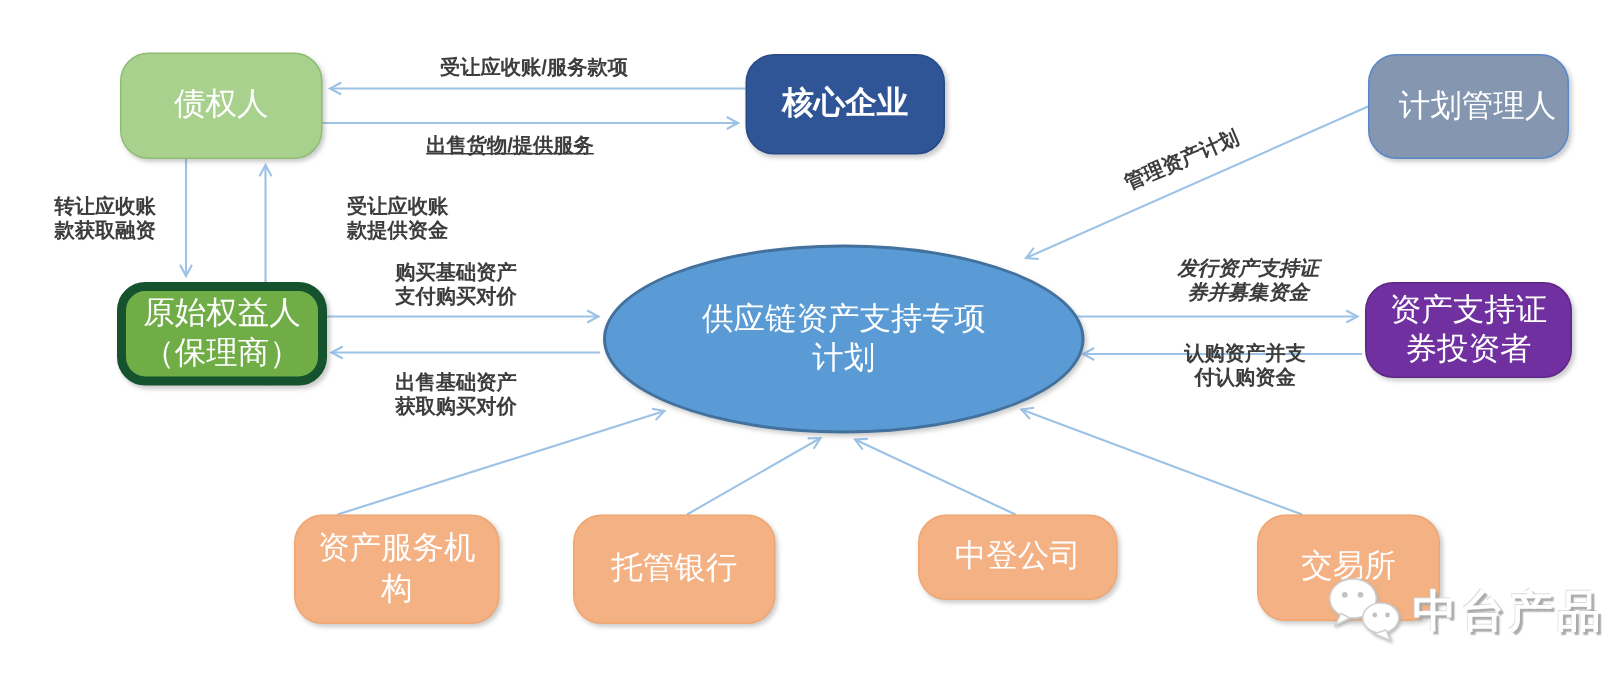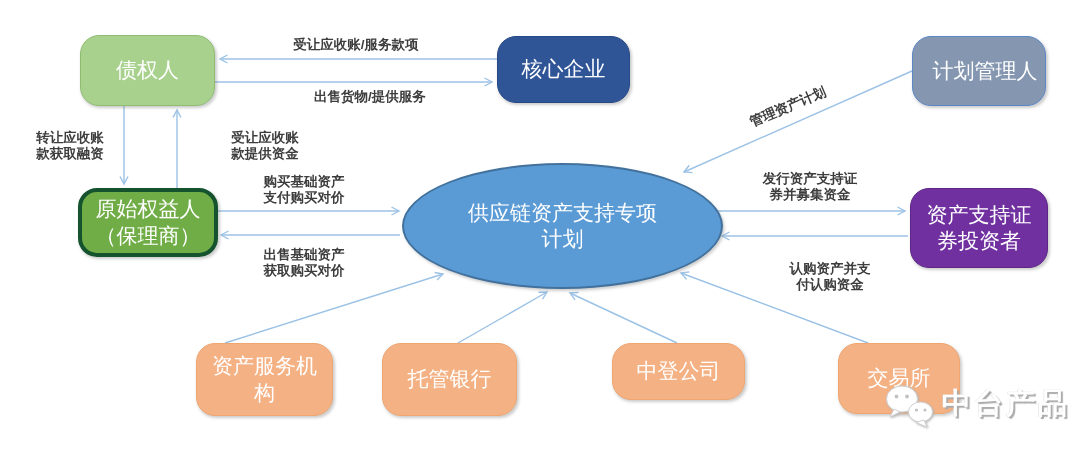--- a/index.html
+++ b/index.html
@@ -13,47 +13,47 @@
   .connectors{position:absolute;left:0;top:0;z-index:1;}
   .node{
     position:absolute;z-index:2;
     display:flex;align-items:center;justify-content:center;
     color:#ffffff;text-align:center;white-space:pre-line;
     border-radius:19px;font-size:21px;line-height:1.25;font-weight:500;
     box-shadow:1.5px 2px 3px rgba(110,110,110,.35);
     box-sizing:border-box;
   }
   .node-creditor{left:80px;top:35px;width:135px;height:71px;background:#A9D18E;border:1px solid #8ebd72;}
-  .node-core{left:497px;top:36px;width:133px;height:67px;background:#2F5597;border:1px solid #264a85;}
+  .node-core{left:497px;top:36px;width:133px;height:67px;background:#2F5597;border:1px solid #264a85;font-weight:bold;}
   .node-plan-manager{left:912px;top:36px;width:134px;height:70px;background:#8496B0;border:1.5px solid #5b87c7;padding-left:12px;}
-  .node-original{left:78px;top:188px;width:140px;height:69px;background:#70AD47;border:4px solid #14532d;}
+  .node-original{left:78px;top:188px;width:140px;height:69px;background:#70AD47;border:6px solid #14532d;}
   .node-spv{left:402px;top:163px;width:321px;height:126px;background:#5B9BD5;border:2px solid #41719C;border-radius:50%;text-align:center;}
-  .node-investors{left:910px;top:188px;width:138px;height:80px;background:#7030A0;border:1px solid #5e2687;}
+  .node-investors{left:910px;top:188px;width:138px;height:64px;background:#7030A0;border:1px solid #5e2687;}
   .node-orange{background:#F4B183;border:1px solid #efa671;}
   .node-asset-servicer{left:153px;top:343px;width:137px;height:73px;margin-left:43px;}
   .node-custodian{left:382px;top:343px;width:135px;height:73px;}
   .node-csdc{left:612px;top:343px;width:133px;height:57px;}
   .node-exchange{left:838px;top:343px;width:122px;height:71px;text-align:right;}
   .edge-label{
     position:absolute;z-index:3;
     font-size:13.5px;line-height:1.2;color:#3d3d3d;font-weight:600;
     white-space:pre-line;text-align:center;
   }
   .lbl-pay-goods{left:281px;top:37px;width:150px;}
-  .lbl-sell-goods{left:295px;top:89px;width:150px;}
+  .lbl-sell-goods{left:265px;top:89px;width:150px;text-decoration:underline;}
   .lbl-transfer{left:32px;top:130px;width:76px;}
   .lbl-accept{left:188px;top:130px;width:76px;margin-left:39px;}
   .lbl-buy-assets{left:261px;top:174px;width:86px;}
   .lbl-sell-assets{left:261px;top:247px;width:86px;font-family:Liberation Serif, serif;}
   .lbl-manage{left:731px;top:99px;width:114px;transform:rotate(-23deg);}
-  .lbl-issue{left:760px;top:171px;width:100px;}
-  .lbl-subscribe{left:785px;top:261px;width:90px;}
+  .lbl-issue{left:782px;top:171px;width:100px;font-style:italic;}
+  .lbl-subscribe{left:785px;top:228px;width:90px;}
   .watermark{
     position:absolute;left:884px;top:384px;z-index:5;
-    display:flex;align-items:flex-start;gap:8px;
+    display:flex;align-items:flex-end;gap:8px;
   }
   .wm-icon{filter:drop-shadow(1.5px 1.5px 1px #b5b5b5);}
   .wm-text{
     font-size:29px;font-weight:700;letter-spacing:3px;color:#ffffff;
     text-shadow:2px 2px 1px #ababab,-0.5px -0.5px 0 #dcdcdc;
     white-space:nowrap;
   }
 </style>
 </head>
 <body>

